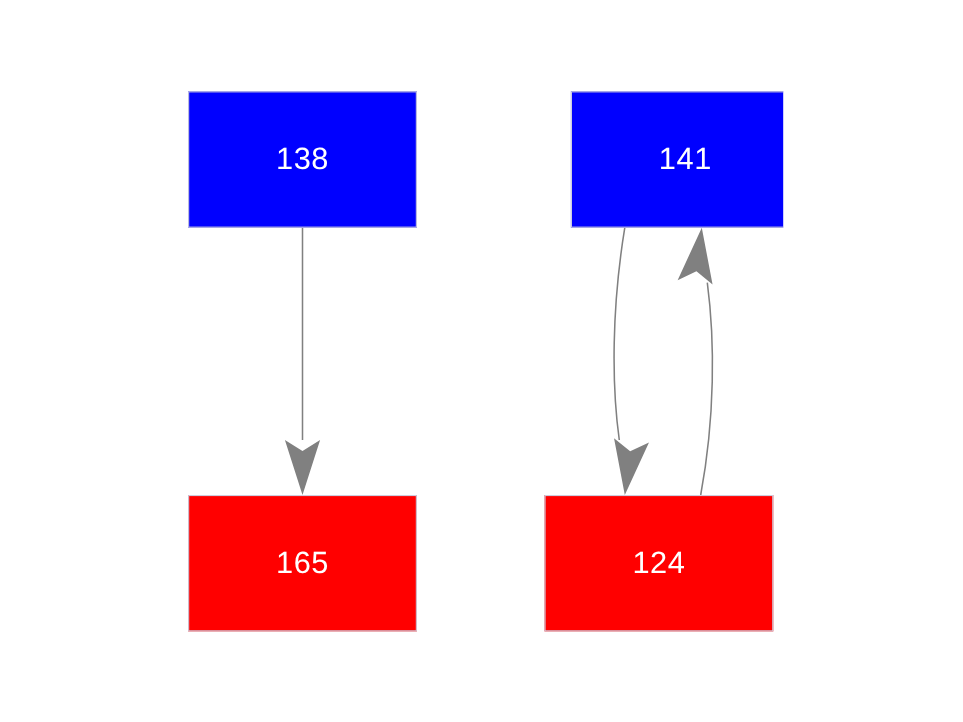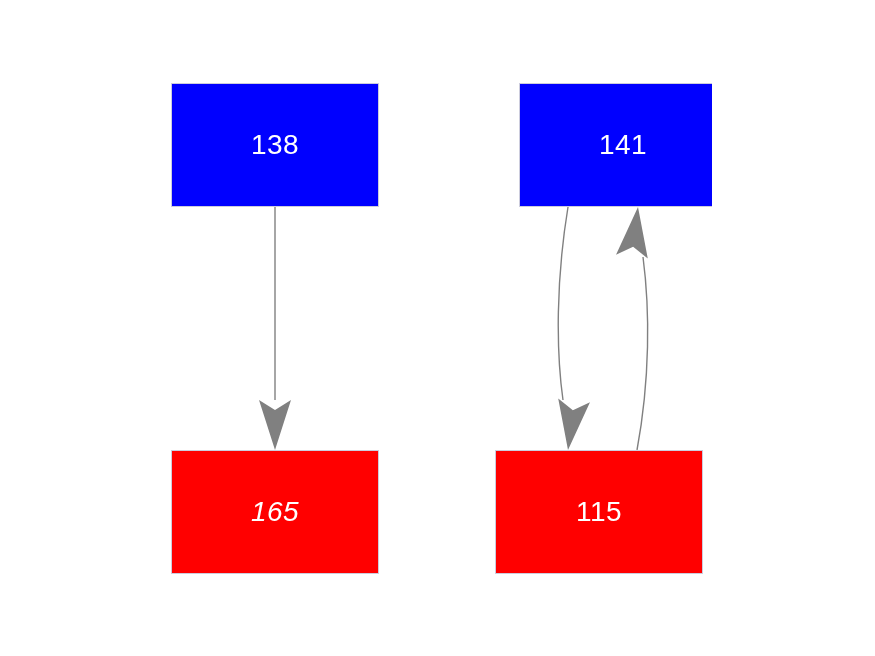--- a/index.html
+++ b/index.html
@@ -73,25 +73,25 @@
     <g>
       <path fill="none" stroke="#808080" stroke-width="1.4" d="M 637,450 C 650,380 650,310 643,257"></path>
       <use href="#arrowhead-shape" xlink:href="#arrowhead-shape" transform="translate(638,207) rotate(-83)" fill="#808080"></use>
     </g>
   </svg>
 
   <div class="node" style="left:171px; top:83px; width:208px; height:124px; background:#0000ff;">
     <span class="node-label">138</span>
   </div>
 
-  <div class="node" style="left:171px; top:450px; width:208px; height:124px; background:#ff0000;font-style:italic;">
+  <div class="node" style="left:171px; top:450px; width:208px; height:124px; background:#ff0000;">
     <span class="node-label">165</span>
   </div>
 
   <div class="node" style="left:495px; top:83px; width:208px; height:124px; background:#0000ff;margin-left:24px;">
     <span class="node-label">141</span>
   </div>
 
   <div class="node" style="left:495px; top:450px; width:208px; height:124px; background:#ff0000;">
-    <span class="node-label">115</span>
+    <span class="node-label">124</span>
   </div>
 
 </div>
 
 </body></html>

